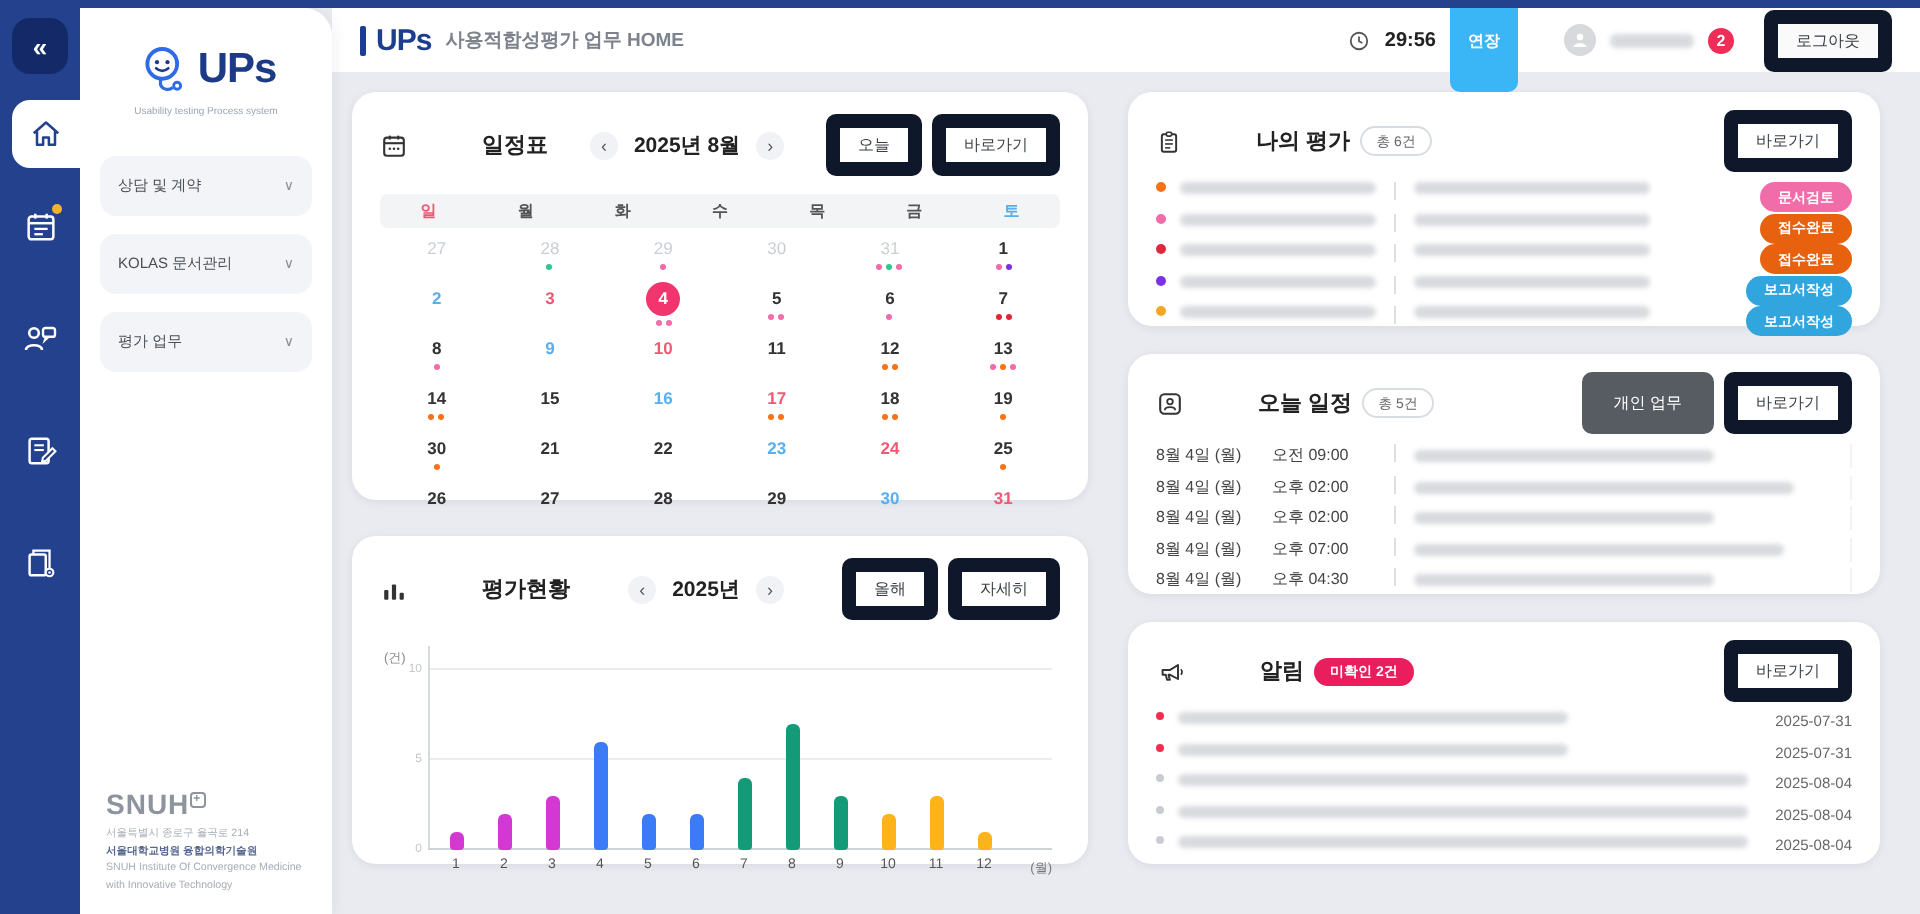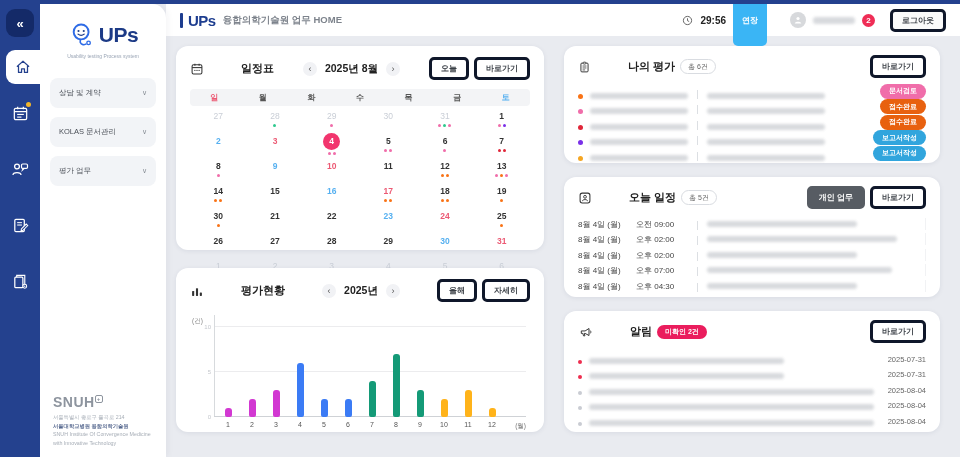--- a/index.html
+++ b/index.html
@@ -32,21 +32,21 @@
   
   .header { position:absolute; left:166px; top:4px; width:794px; height:32px; background:#fff; display:flex; align-items:center; padding:0 14px; z-index:2; }
   .h-bar { width:3px; height:15px; background:#1d3d8f; border-radius:1px; margin-right:5px; }
   .h-app { font-size:15px; font-weight:800; color:#1d3d8f; letter-spacing:-0.5px; }
   .h-sub { font-size:9.5px; font-weight:700; color:#7d838c; margin-left:7px; }
   .h-right { margin-left:auto; display:flex; align-items:center; gap:7px; }
   .timer { font-size:10px; font-weight:700; color:#222; }
   .btn-extend { background:#3ab5f5; color:#fff; font-size:8px; font-weight:700; border:none; border-radius:5px; padding:20px 9px; cursor:pointer; }
   .avatar { width:16px; height:16px; border-radius:50%; background:#d7d9dc; display:flex; align-items:center; justify-content:center; margin-left:16px; }
   .badge-red { width:13px; height:13px; border-radius:50%; background:#ef2d56; color:#fff; font-size:8px; font-weight:700; display:flex; align-items:center; justify-content:center; }
-  .btn { background:#fff; border:3px solid #0f172a; border-radius:5px; font-size:8px; font-weight:700; color:#3a3f46; padding:3px 9px; cursor:pointer; white-space:nowrap; }
+  .btn { background:#fff; border:7px solid #0f172a; border-radius:5px; font-size:8px; font-weight:400; color:#3a3f46; padding:3px 9px; cursor:pointer; white-space:nowrap; }
   .btn.dark { background:#575c63; color:#fff; border-color:#575c63; }
   .btn-logout { margin-left:8px; background:#fafafa; }
 
   
   .card { position:absolute; background:#fff; border-radius:12px; box-shadow:0 1px 5px rgba(30,40,80,.08); }
   .card-h { display:flex; align-items:center; gap:5px; }
   .card-title { font-size:11px; font-weight:800; color:#222;margin-left:32px; }
   .count-pill { border:1px solid #d9dce1; border-radius:9px; font-size:7px; color:#666; padding:1.5px 7px; }
   .spacer { flex:1; }
 
@@ -81,21 +81,21 @@
   .bar-label { font-size:7px; color:#555; margin-top:4px; height:10px; }
   .xunit { position:absolute; right:0; bottom:0; font-size:6.5px; color:#777; }
   .ytick { position:absolute; left:-16px; width:13px; text-align:right; font-size:6px; color:#c4c7cc; }
 
   
   .card-myeval { left:564px; top:46px; width:376px; height:117px; padding:9px 14px; }
   .card-today  { left:564px; top:177px; width:376px; height:120px; padding:9px 14px; }
   .card-alerts { left:564px; top:311px; width:376px; height:121px; padding:9px 14px; }
 
   .rows { margin-top:5px; display:flex; flex-direction:column; }
-  .erow, .trow, .arow { display:flex; align-items:flex-end; height:15.5px; }
+  .erow, .trow, .arow { display:flex; align-items:flex-start; height:15.5px; }
   .rdot { width:5px; height:5px; border-radius:50%; flex:0 0 auto; margin-right:7px; }
   .blur { height:6px; background:#c3c6cc; border-radius:3px; filter:blur(1.4px); opacity:.65; }
   .b1 { width:98px; }
   .vsep { width:1px; height:9px; background:#dcdfe3; margin:0 9px; }
   .b2 { width:118px; margin-right:auto; }
   .pill { font-size:7px; font-weight:700; color:#fff; border-radius:9px; padding:2.5px 9px; white-space:nowrap; }
 
   .t-date { font-size:8px; color:#444; width:58px; }
   .t-time { font-size:8px; color:#444; width:52px; }
   .t-blur-wrap { flex:1; display:flex; align-items:center; border-right:1px solid #f1f2f4; height:12px; }
@@ -192,21 +192,21 @@
         <div class="l2">서울대학교병원 융합의학기술원</div>
         <div>SNUH Institute Of Convergence Medicine</div>
         <div>with Innovative Technology</div>
       </div>
     </div>
   </div>
 
   <div class="header">
     <div class="h-bar"></div>
     <span class="h-app">UPs</span>
-    <span class="h-sub">융합의학기술원 업무 HOME</span>
+    <span class="h-sub">사용적합성평가 업무 HOME</span>
     <div class="h-right">
       <svg width="11" height="11" viewBox="0 0 20 20">
           <circle cx="10" cy="10" r="7.5" fill="none" stroke="#555" stroke-width="1.6"></circle>
           <path d="M10 6 v4.3 l3 1.6" fill="none" stroke="#555" stroke-width="1.6"></path>
         </svg>
       <span class="timer">29:56</span>
       <button class="btn-extend">연장</button>
       <div class="avatar">
         <svg width="10" height="10" viewBox="0 0 20 20">
             <circle cx="10" cy="7" r="3.2" fill="#fff"></circle>

